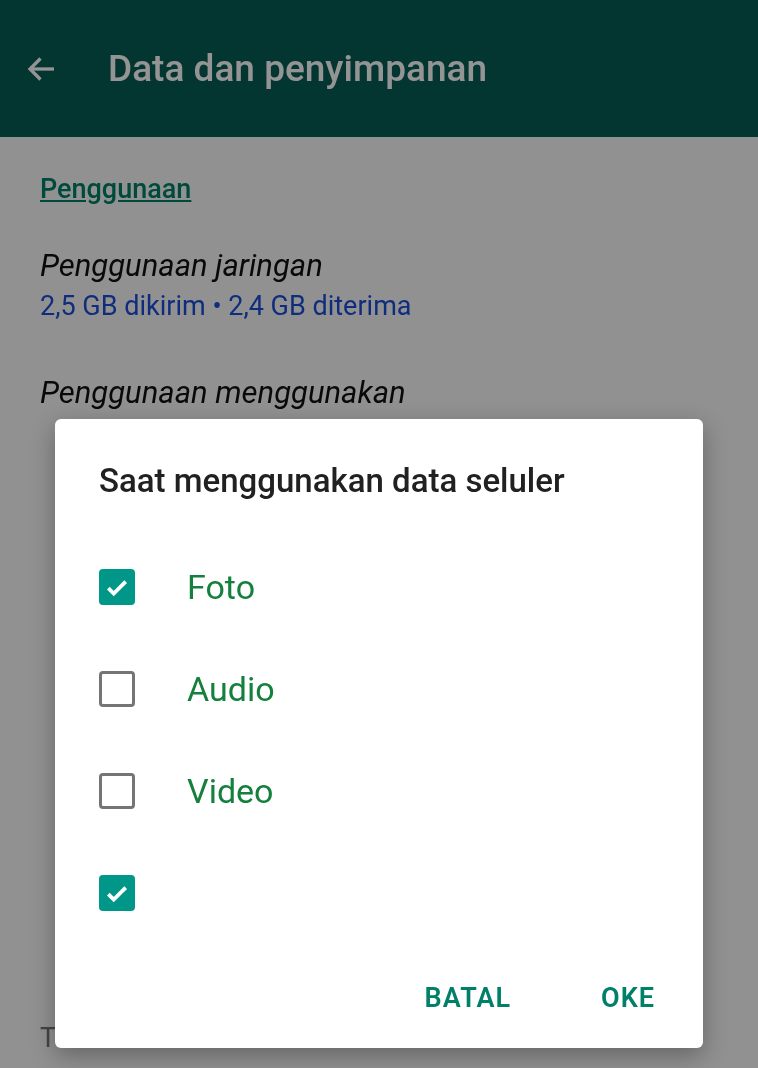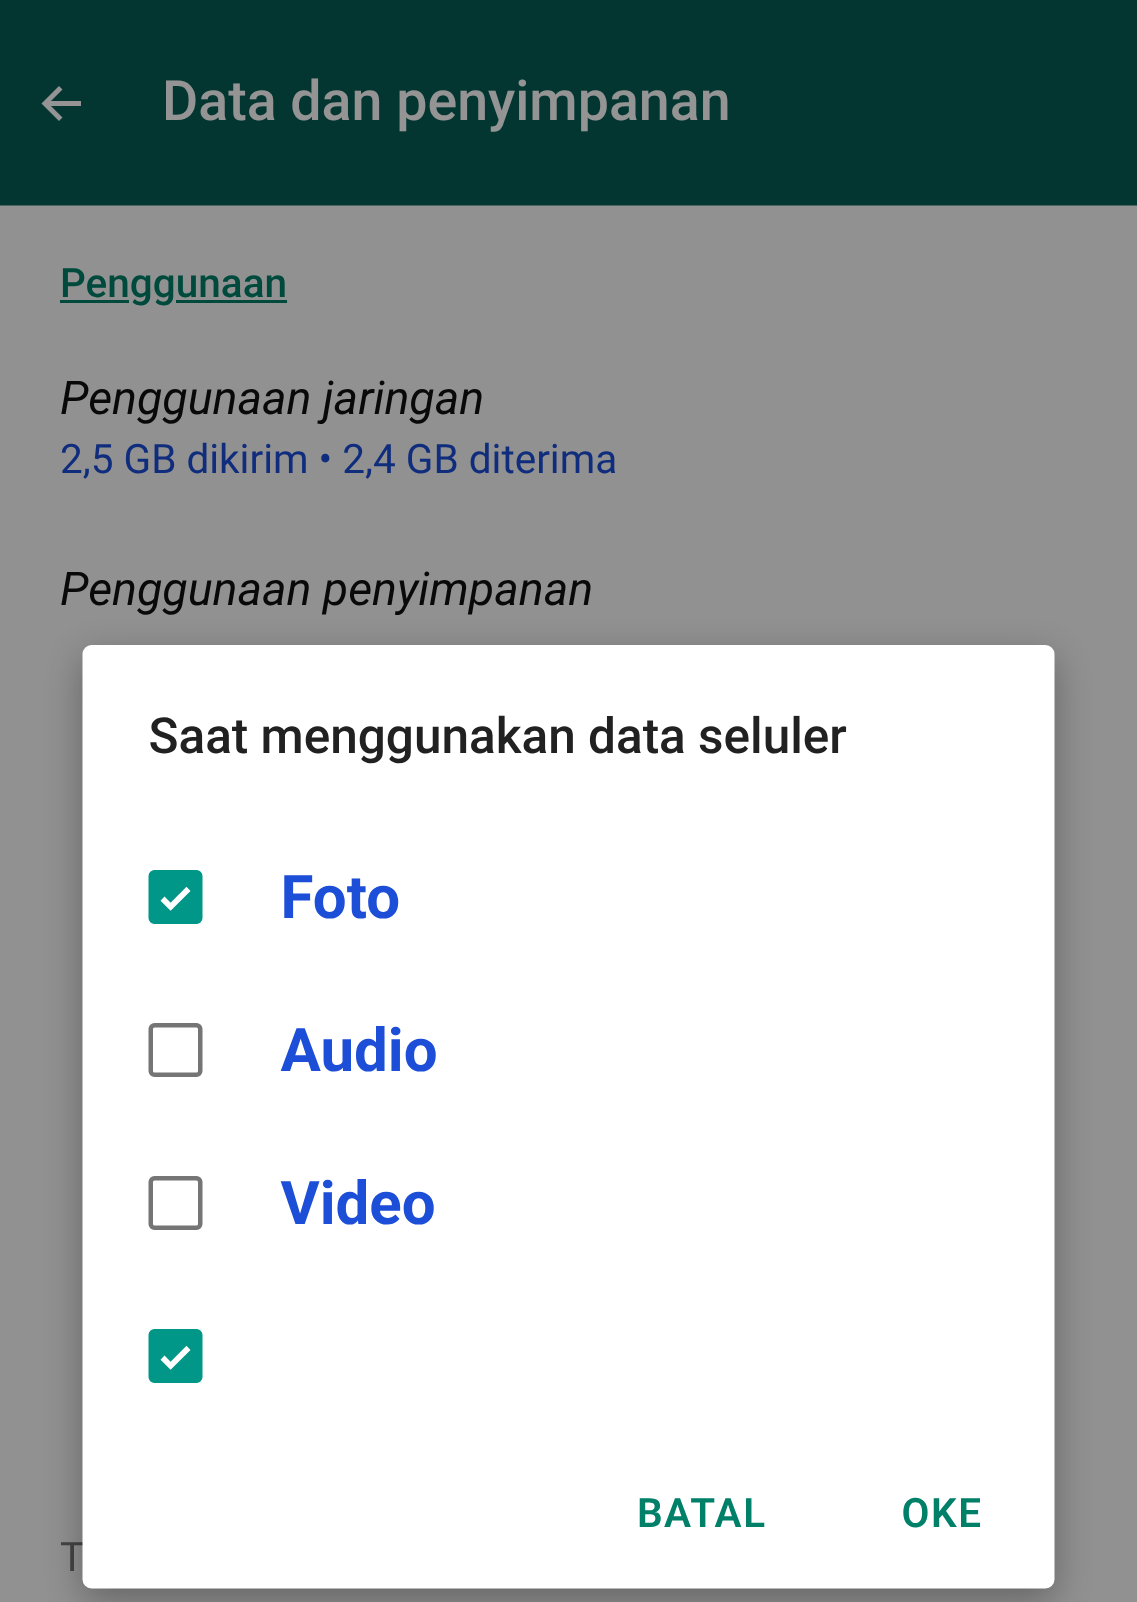--- a/index.html
+++ b/index.html
@@ -62,21 +62,21 @@
       position: absolute;
       top: 0;
       left: 0;
       width: 100%;
       height: 100%;
       background: rgba(0, 0, 0, 0.42);
       z-index: 10;
     }
     .dialog {
       position: absolute;
-      top: 430px;
+      top: 419px;
       left: 55px;
       width: 648px;
       background: #ffffff;
       border-radius: 6px;
       z-index: 20;
       box-shadow: 0 8px 24px rgba(0, 0, 0, 0.3);
       padding-top: 42px;
       padding-bottom: 20px;
     }
     .dialog-title {
@@ -109,23 +109,22 @@
       background: #009688;
       border-color: #009688;
     }
     .checkbox.checked svg {
       display: block;
     }
     .checkbox svg {
       display: none;
     }
     .checkbox-label {
-      font-size: 40px;
-      color: #1d4ed8;
-      font-weight: bold;
+      font-size: 34px;
+      color: #15803d;
     }
     .dialog-actions {
       display: flex;
       justify-content: flex-end;
       padding: 24px 30px 0;
       gap: 54px;
     }
     .dialog-button {
       background: none;
       border: none;
@@ -159,21 +158,21 @@
 
 <div class="content">
   <div class="section-header">Penggunaan</div>
 
   <div class="setting-item">
     <div class="setting-title">Penggunaan jaringan</div>
     <div class="setting-subtitle">2,5 GB dikirim • 2,4 GB diterima</div>
   </div>
 
   <div class="setting-item">
-    <div class="setting-title">Penggunaan penyimpanan</div>
+    <div class="setting-title">Penggunaan menggunakan</div>
   </div>
 </div>
 
 <div class="truncated-text">Tidak ada media</div>
 
 <div class="overlay"></div>
 
 <div class="dialog">
   <div class="dialog-title">Saat menggunakan data seluler</div>
 

